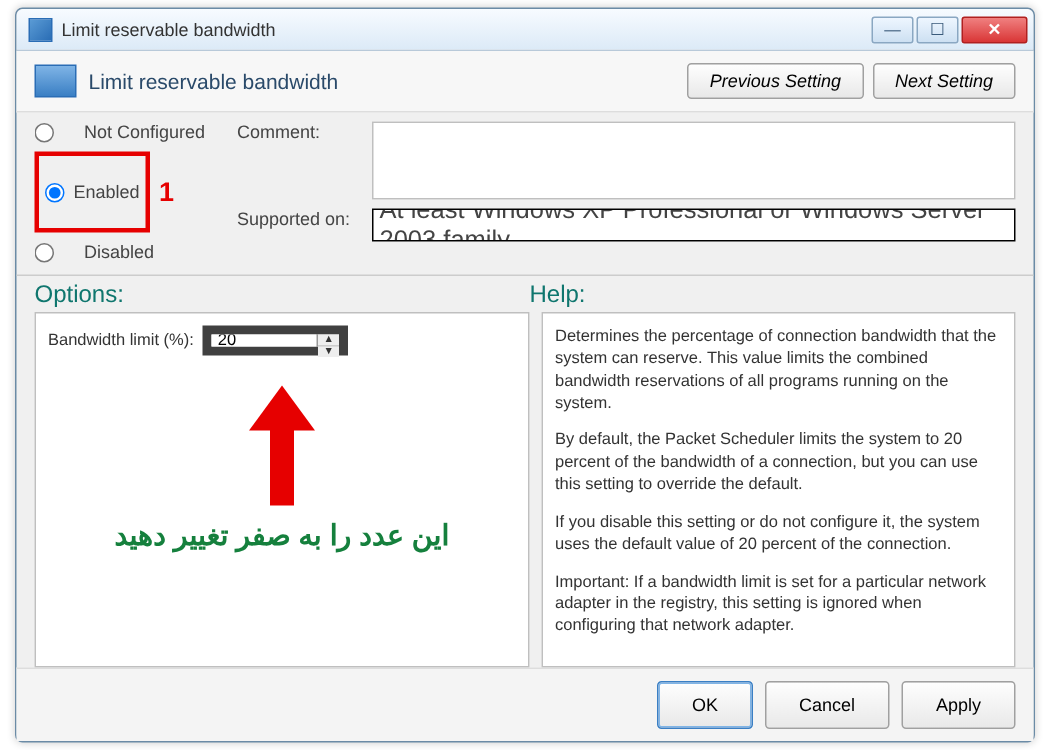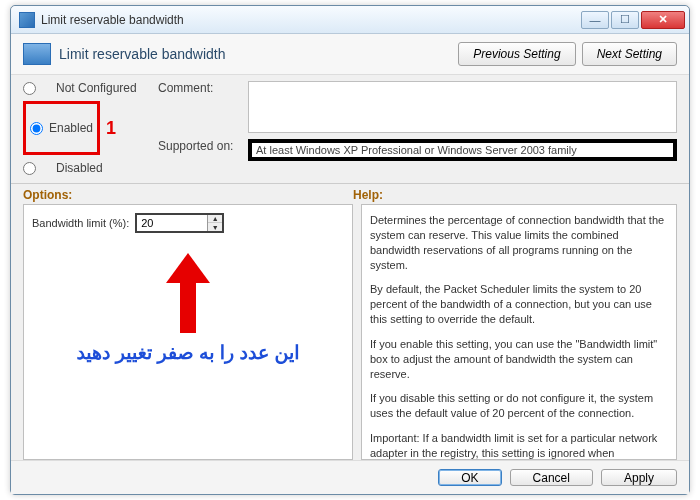--- a/index.html
+++ b/index.html
@@ -23,47 +23,47 @@
 .radios { width: 135px; display:flex; flex-direction:column; gap:6px; font-size:12px; color:#444; }
 .radio { display:flex; align-items:center; gap:20px; }
 .radio input { margin:0; }
 .enabled-box { border: 3px solid #e60000; padding: 17px 4px; display:inline-flex; align-items:center; gap:6px; }
 .marker { color:#e60000; font-weight:bold; font-size:18px; margin-left:6px; }
 
 .fields { flex:1; display:flex; flex-direction:column; gap:6px; }
 .fieldrow { display:flex; align-items:flex-start; gap:8px;justify-content:flex-end; }
 .label { font-size:12px; color:#444; width:82px; }
 .comment-box { flex:1; height:52px; border:1px solid #bfbfbf; background:#fff; padding:4px; font-size:12px; resize:none; overflow-y:scroll; }
-.supp { flex:1; height:22px; border:4px solid #000000; background:#fff; padding:2px 4px; font-size:11px; color:#444; display:flex; align-items:center; overflow:hidden; }
+.supp { flex:1; height:22px; border:1px solid #000000; background:#fff; padding:2px 4px; font-size:17px; color:#444; display:flex; align-items:center; overflow:hidden; }
 
 .divider { border-top:1px solid #ccc; margin: 6px 0 0; }
 
-.panel-labels { display:flex; padding: 4px 12px 2px; font-size:12px; color:#a16207;font-weight:bold; }
+.panel-labels { display:flex; padding: 4px 12px 2px; font-size:16px; color:#0f766e; }
 .panel-labels .left { width: 330px; }
 .panels { display:flex; gap:8px; padding: 0 12px; flex:1; min-height:0; }
 .panel { flex:1; border:1px solid #bfbfbf; background:#fff; overflow:auto; padding:8px; font-size:11px; color:#333; position:relative; }
 .panel.left { width: 330px; flex: 0 0 330px; }
 
 .opt-row { display:flex; align-items:center; gap:6px; margin-bottom: 20px; }
-.spinner { display:flex; align-items:stretch; border:2px solid #404040; height:20px; }
+.spinner { display:flex; align-items:stretch; border:6px solid #404040; height:20px; }
 .spinner input { width:70px; border:none; padding:0 4px; font-size:11px; text-align:left; outline:none; }
 .spinbtns { display:flex; flex-direction:column; border-left:1px solid #999; }
 .spinbtns div { width:14px; height:10px; font-size:7px; display:flex; align-items:center; justify-content:center; background:#eee; border-bottom:1px solid #ccc; cursor:pointer; }
 .spinbtns div:last-child { border-bottom:none; }
 
 .arrow { width:36px; height:80px; margin: 0 auto; position:relative; }
 .arrow .head { width:0; height:0; border-left:22px solid transparent; border-right:22px solid transparent; border-bottom:30px solid #e60000; position:absolute; top:0; left:-4px; }
 .arrow .shaft { width:16px; height:52px; background:#e60000; position:absolute; top:28px; left:10px; }
 
-.persian { font-size:19px; font-weight:bold; direction:rtl; text-align:center; color:#1d4ed8; margin-top:8px; }
+.persian { font-size:19px; font-weight:bold; direction:rtl; text-align:center; color:#15803d; margin-top:8px; }
 
 .help p { margin-bottom: 10px; line-height:1.35; }
 
 .footer { padding: 8px 12px; display:flex; justify-content:flex-end; gap:8px; border-top:1px solid #ddd; background:#f4f4f4; }
-.footer button { height:17px; padding:0 22px; font-size:12px; border:1px solid #a0a0a0; border-radius:3px; background:linear-gradient(#fefefe,#e8e8e8); cursor:pointer; }
+.footer button { height:32px; padding:0 22px; font-size:12px; border:1px solid #a0a0a0; border-radius:3px; background:linear-gradient(#fefefe,#e8e8e8); cursor:pointer; }
 .footer button.primary { border-color:#3a7fc4; box-shadow:0 0 0 1px #7fb4e6 inset; }
 </style>
 </head>
 <body>
 
 <div class="window">
 
   <div class="titlebar">
     <div class="icon-box"></div>
     <div class="title">Limit reservable bandwidth</div>
@@ -132,21 +132,20 @@
       </div>
       <div class="arrow">
         <div class="head"></div>
           <div class="shaft"></div>
       </div>
       <div class="persian">این عدد را به صفر تغییر دهید</div>
     </div>
     <div class="panel help">
       <p>Determines the percentage of connection bandwidth that the system can reserve. This value limits the combined bandwidth reservations of all programs running on the system.</p>
       <p>By default, the Packet Scheduler limits the system to 20 percent of the bandwidth of a connection, but you can use this setting to override the default.</p>
-      <p>If you enable this setting, you can use the "Bandwidth limit" box to adjust the amount of bandwidth the system can reserve.</p>
       <p>If you disable this setting or do not configure it, the system uses the default value of 20 percent of the connection.</p>
       <p>Important: If a bandwidth limit is set for a particular network adapter in the registry, this setting is ignored when configuring that network adapter.</p>
     </div>
   </div>
 
   <div class="footer">
     <button class="primary">OK</button>
     <button>Cancel</button>
     <button>Apply</button>
   </div>

